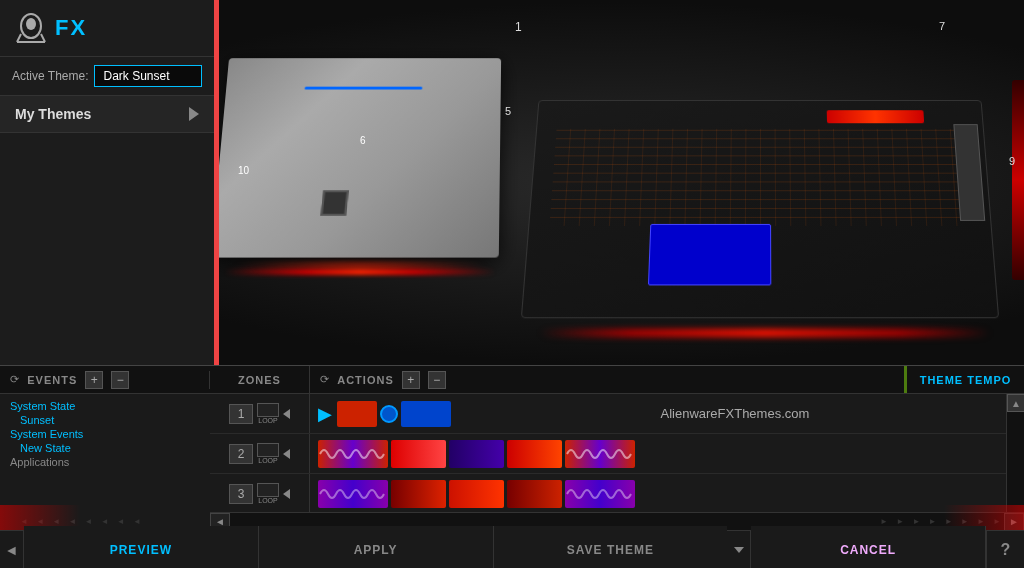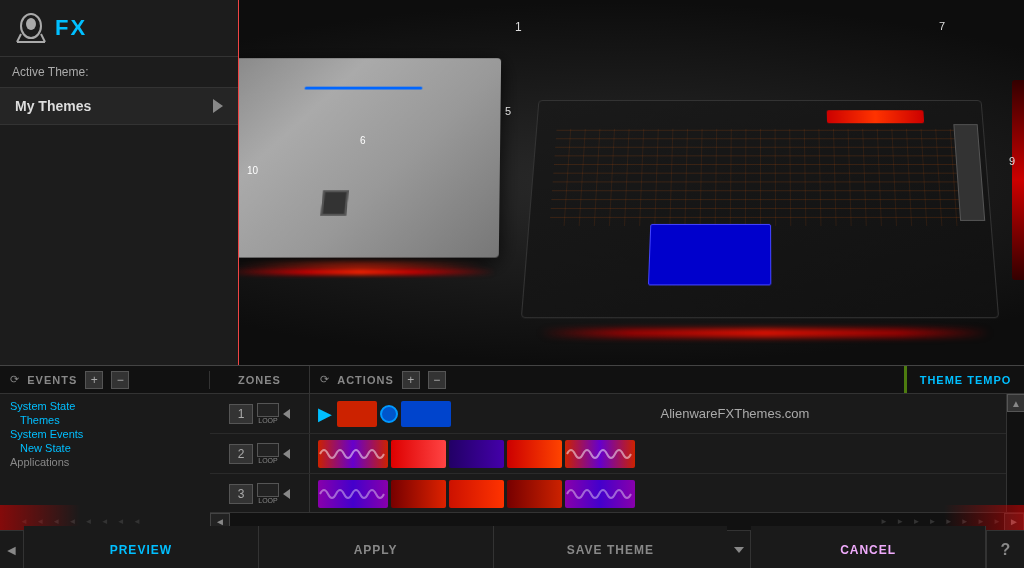--- a/index.html
+++ b/index.html
@@ -26,24 +26,24 @@
       padding-right: 10px;
       font-size: 11px;
       color: #aaa;
       border-bottom: 1px solid #444;
     }
 
     
     #sidebar {
       position: absolute;
       top: 0; left: 0;
-      width: 239px;
+      width: 219px;
       height: 365px;
       background: #1c1c1c;
-      border-right: 1px solid #ef4444;
+      border-right: 5px solid #ef4444;
       z-index: 10;
     }
 
     #sidebar-header {
       display: flex;
       align-items: center;
       padding: 12px 15px;
       background: #1c1c1c;
       border-bottom: 1px solid #333;
     }
@@ -654,21 +654,21 @@
   <div class="side-bar-left"></div>
   <div class="side-bar-right"></div>
 
   <div id="laptop-container">
 
     <div id="laptop-closed">
       <div class="lid-shape">
         <div class="lid-blue-line"></div>
         <div class="lid-alien-badge"></div>
       </div>
-      <span class="zone-label" style="top:120px; left:37px; color:#fff;">10</span>
+      <span class="zone-label" style="top:120px; left:28px; color:#fff;">10</span>
       <span class="zone-label" style="top:90px; left:150px; color:#fff;">6</span>
       <div class="red-glow-bottom"></div>
 
       <div style="position:absolute;bottom:0;left:15px;width:270px;height:6px;background:linear-gradient(to right,transparent,#cc0000 30%,#ff2200 50%,#cc0000 70%,transparent);border-radius:3px;filter:blur(2px);"></div>
     </div>
 
     <div id="laptop-open">
 
       <span class="zone-label" style="top:5px; left:5px; color:#ddd; font-size:12px;">1</span>
       <span class="zone-label" style="top:5px; right:65px; color:#ddd; font-size:11px;">7</span>
@@ -705,20 +705,23 @@
         <line x1="6" y1="22" x2="2" y2="30" stroke="#aaa" stroke-width="2"></line>
         <line x1="26" y1="22" x2="30" y2="30" stroke="#aaa" stroke-width="2"></line>
         <line x1="2" y1="30" x2="30" y2="30" stroke="#aaa" stroke-width="2"></line>
       </svg>
     </div>
     <span id="fx-title">FX</span>
   </div>
 
   <div id="active-theme-row">
     <span id="active-theme-label">Active Theme:</span>
+    <div id="active-theme-box">
+      <span>Dark Sunset</span>
+    </div>
   </div>
 
   <div id="my-themes-row">
     <span id="my-themes-label">My Themes</span>
     <div id="my-themes-arrow"></div>
   </div>
 </div>
 
 <div id="bottom-panel">
 
@@ -742,21 +745,21 @@
       <div class="add-remove-btn">−</div>
     </div>
 
     <div class="col-theme-tempo">
       <span class="theme-tempo-label">THEME TEMPO</span>
     </div>
   </div>
 
   <div id="events-list">
     <div class="event-group-label">System State</div>
-    <div class="event-sub-label">Themes</div>
+    <div class="event-sub-label">Sunset</div>
     <div class="event-group-label">System Events</div>
     <div class="event-sub-label">New State</div>
     <div class="event-static-label">Applications</div>
   </div>
 
   <div id="rows-area">
 
     <div class="action-row">
       <div class="zone-cell">
         <div class="zone-badge">1</div>

